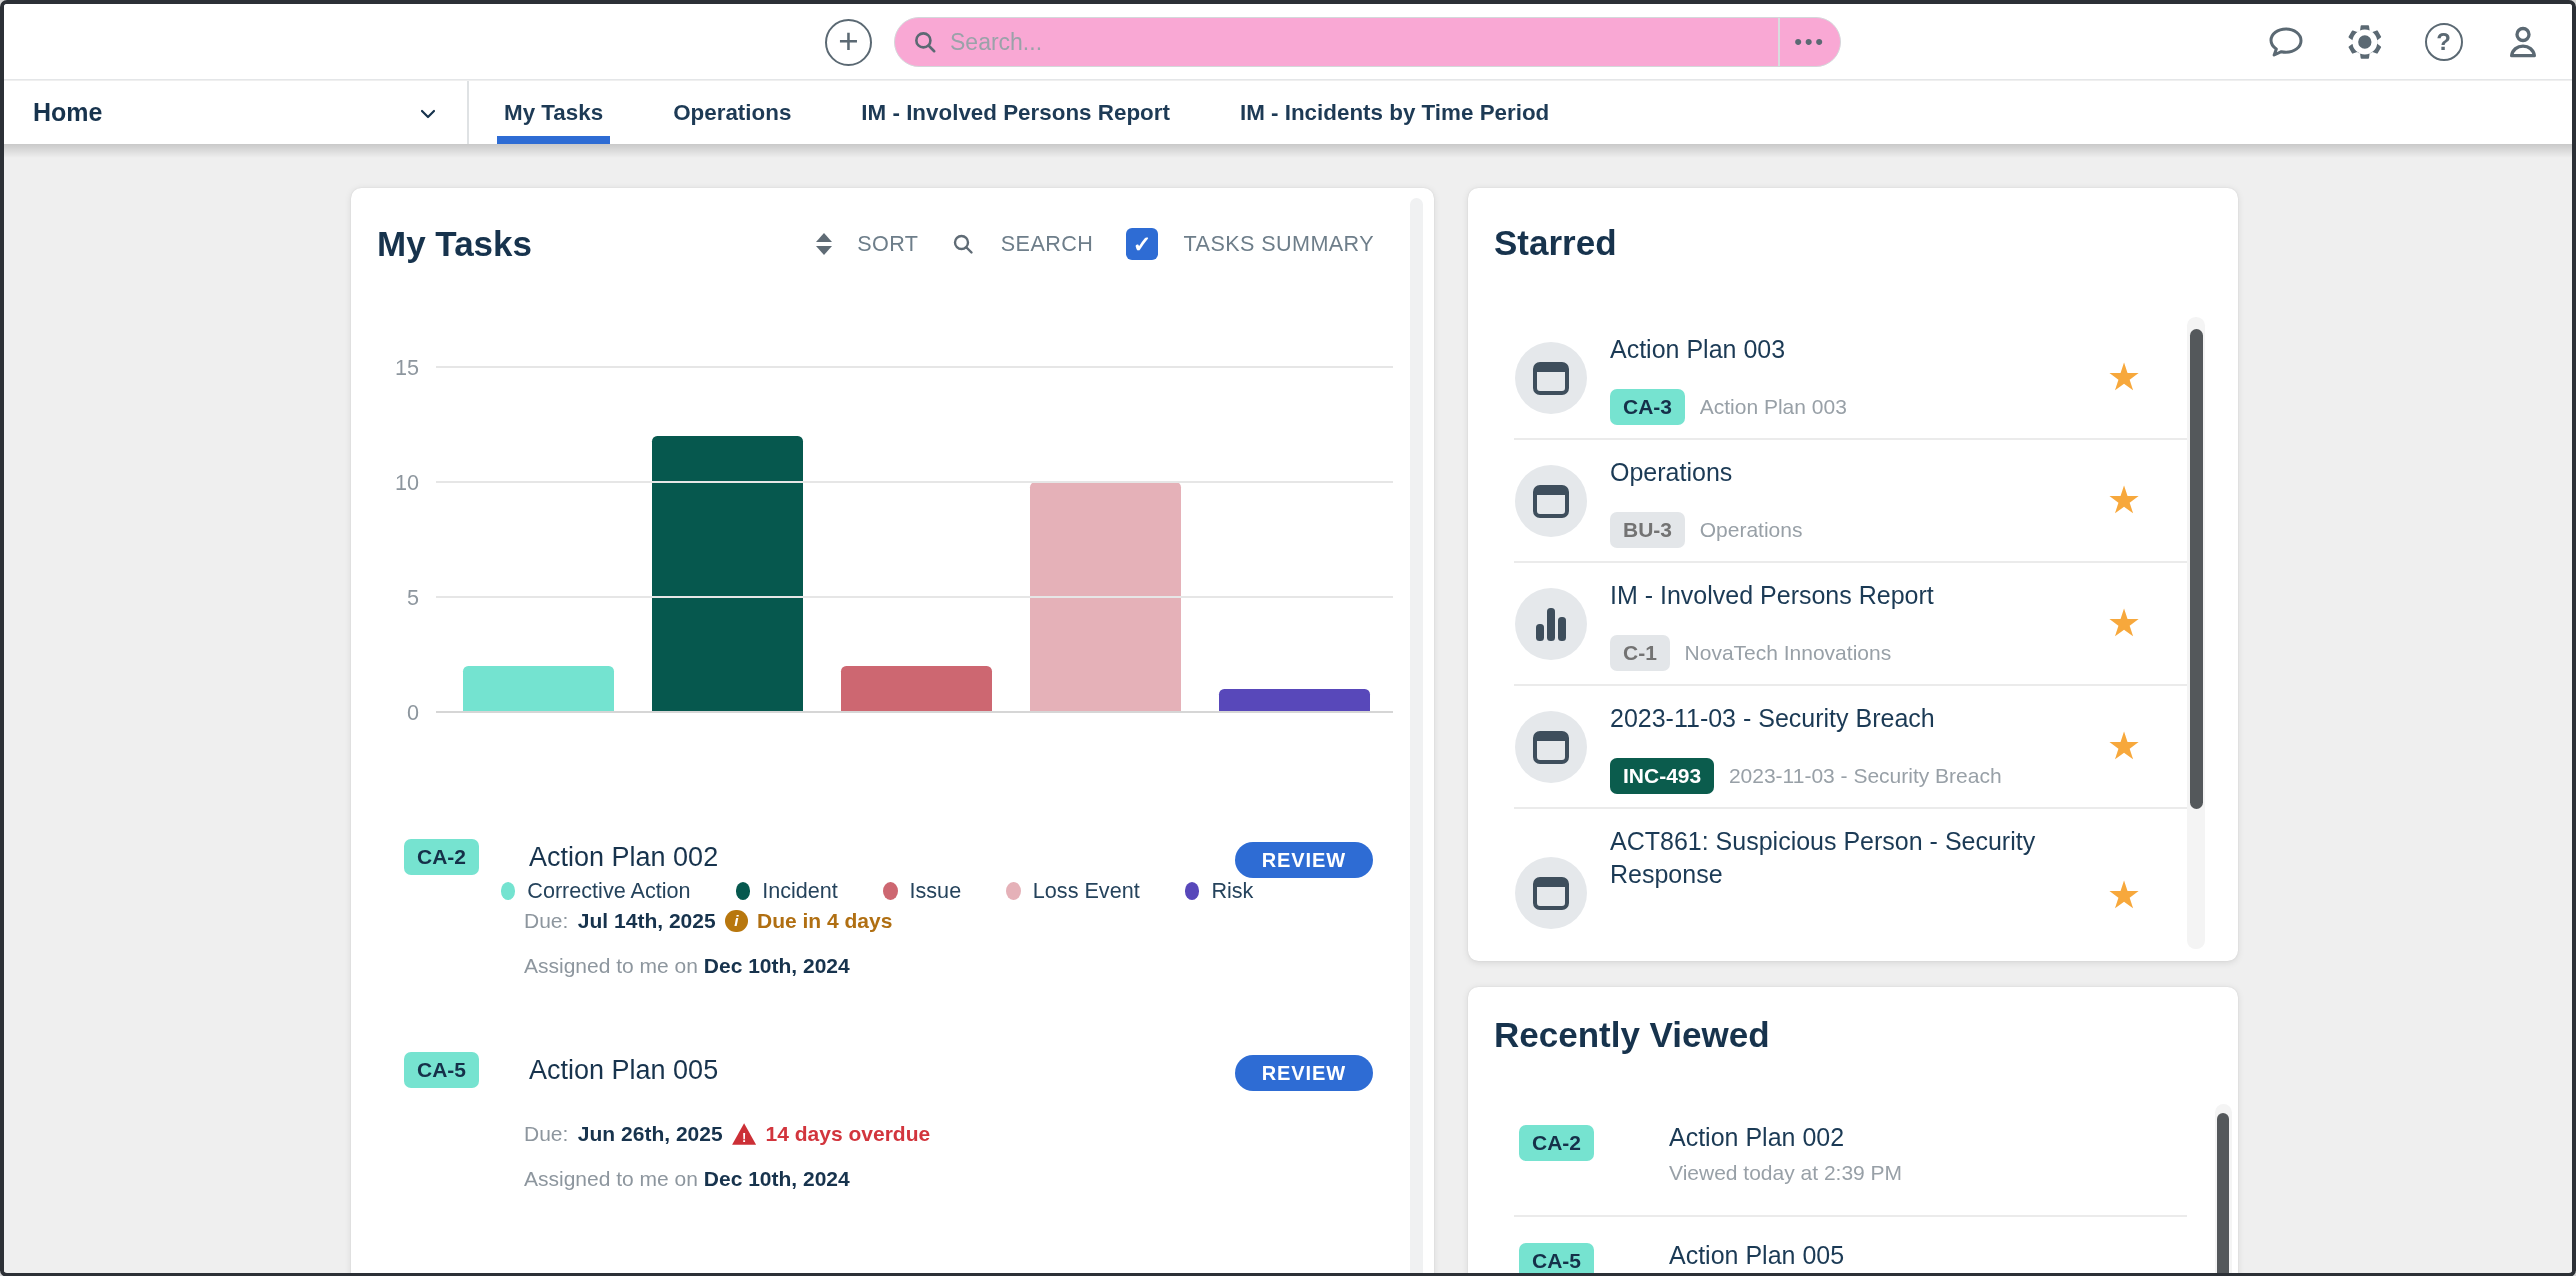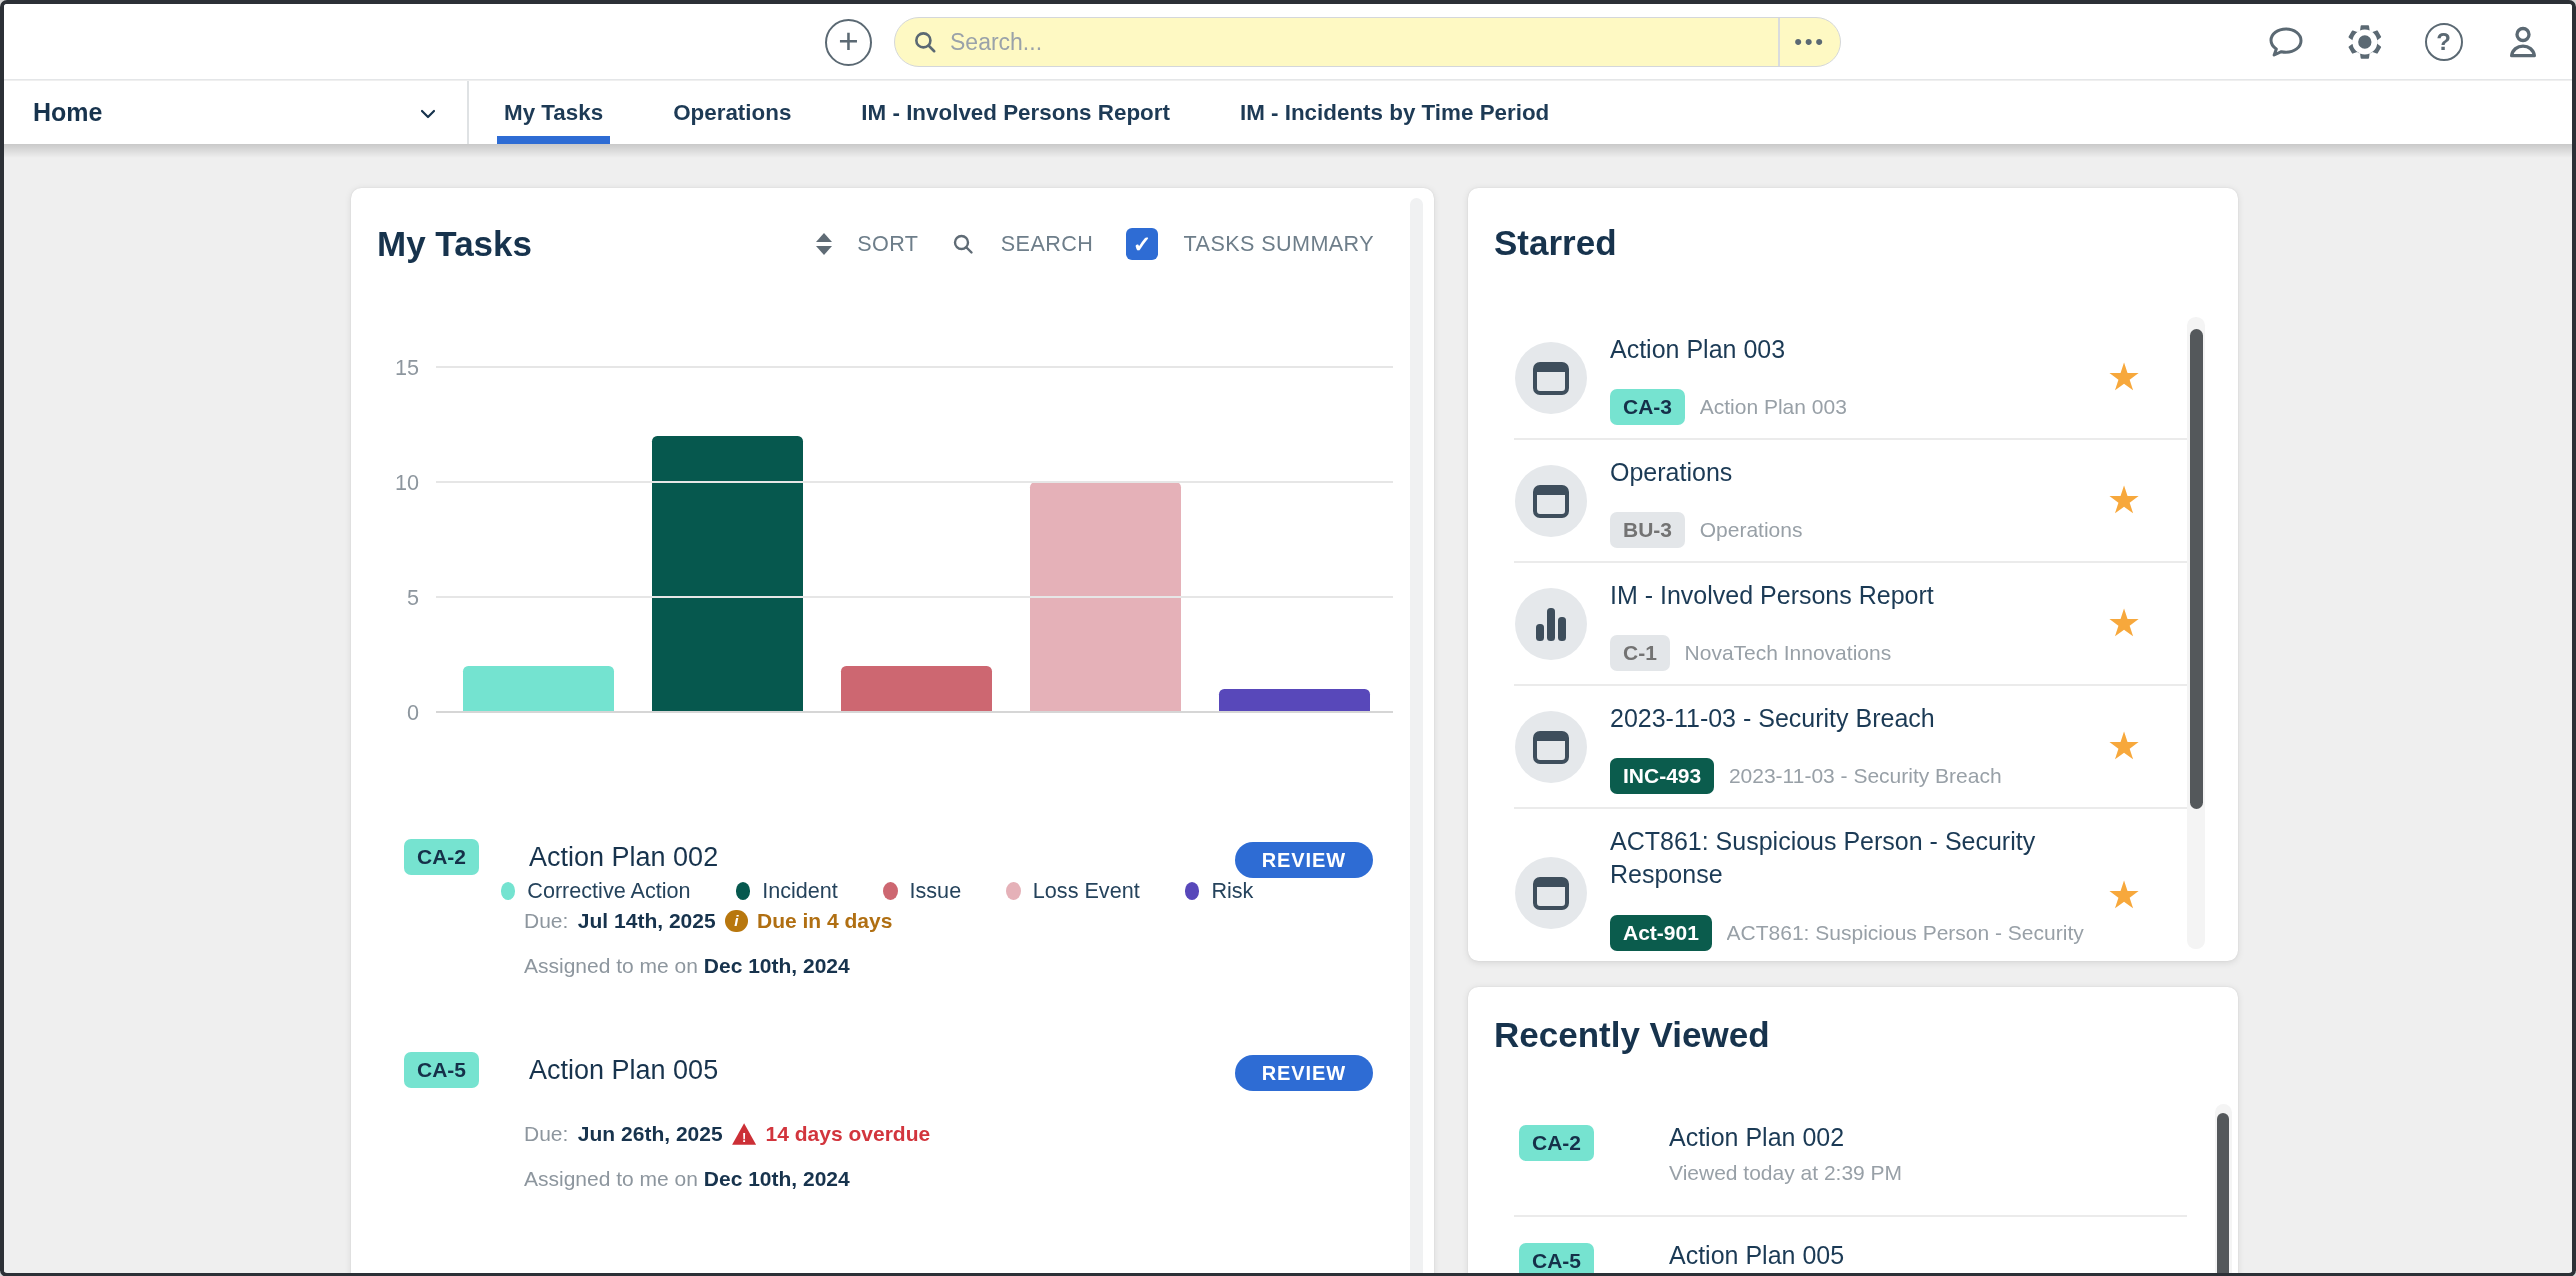--- a/index.html
+++ b/index.html
@@ -9,21 +9,21 @@
   .frame { position:relative; width:2576px; height:1277px; background:#efefef;
            border:4.3px solid #2c3036; border-radius:7px; overflow:hidden; }
 
   
   .topbar { position:absolute; top:0; left:0; right:0; height:76px; background:#fff;
             border-bottom:0.9px solid #e4e6e8; z-index:20; }
   .plus-btn { position:absolute; left:821px; top:14.7px; width:47px; height:47px; border-radius:50%;
               border:2.6px solid #5b6973; background:#fff; color:#5b6973; font-size:35px; font-weight:400;
               display:flex; align-items:center; justify-content:center; line-height:1; cursor:pointer; padding-bottom:3.5px;}
   .searchbar { position:absolute; left:890px; top:13px; width:947px; height:50px;
-               border:1.7px solid #d4d7da; border-radius:25px; background:#fef9c3;
+               border:1.7px solid #d4d7da; border-radius:25px; background:#f9a8d4;
                display:flex; align-items:center; padding-left:17px; }
   .searchbar svg { flex:0 0 auto; }
   .searchbar input { flex:1; border:none; outline:none; background:transparent; font-size:23px;
                      color:#33424e; margin-left:12px; font-family:"Liberation Sans", sans-serif; }
   .searchbar input::placeholder { color:#9aa2a9; }
   .sb-divider { width:1.7px; align-self:stretch; background:#d9dcde; }
   .sb-more { width:60px; height:100%; border:none; background:transparent; color:#5b6973;
              font-size:22.4px; letter-spacing:2.6px; cursor:pointer; border-radius:0 25px 25px 0; }
   .top-icons { position:absolute; right:29px; top:0; height:76px; display:flex; align-items:center; gap:38px; }
   .tico { width:41px; height:41px; background:none; border:none; cursor:pointer; color:#5b6973;
@@ -375,24 +375,20 @@
             </div>
             <span class="star">★</span>
             <div class="divider"></div>
           </div>
           <div class="sitem tall">
             <div class="avatar">
               <div class="win-ico"></div>
             </div>
             <div class="sitem-text">
               <div class="sitem-title">ACT861: Suspicious Person - Security Response</div>
-              <div class="sitem-meta">
-                <span class="badge green">Act-901</span>
-                <span class="sitem-desc">ACT861: Suspicious Person - Security</span>
-              </div>
             </div>
             <span class="star">★</span>
           </div>
         </div>
       <div class="st-track"></div>
       <div class="st-thumb"></div>
     </section>
 
     <section class="card rv-card">
       <h2 class="panel-title" style="top:28px">Recently Viewed</h2>

